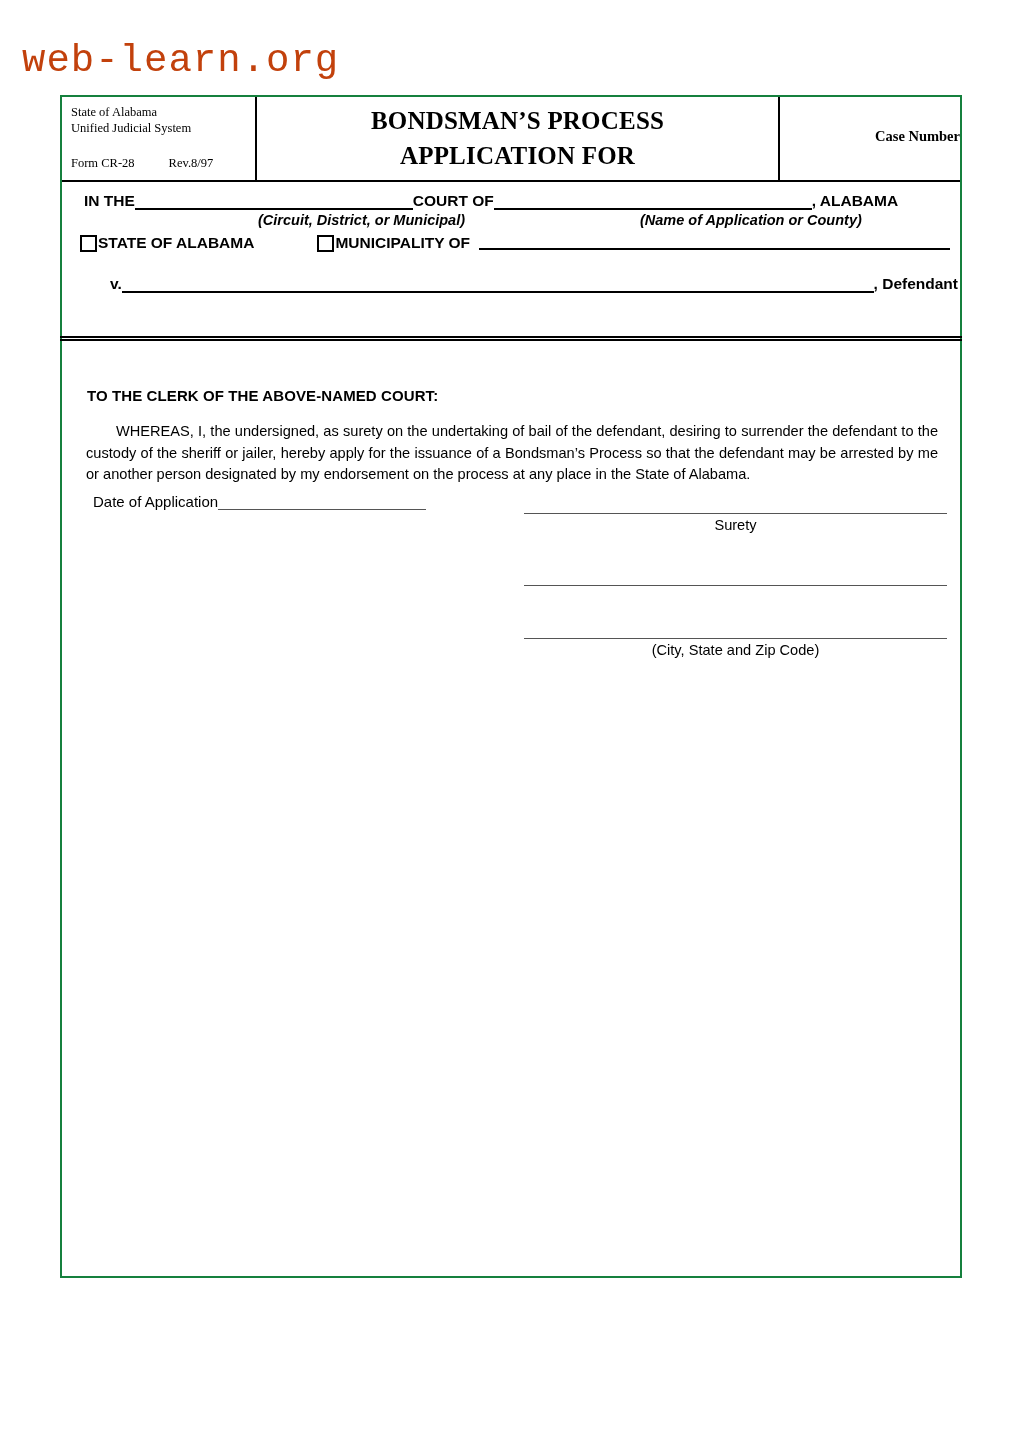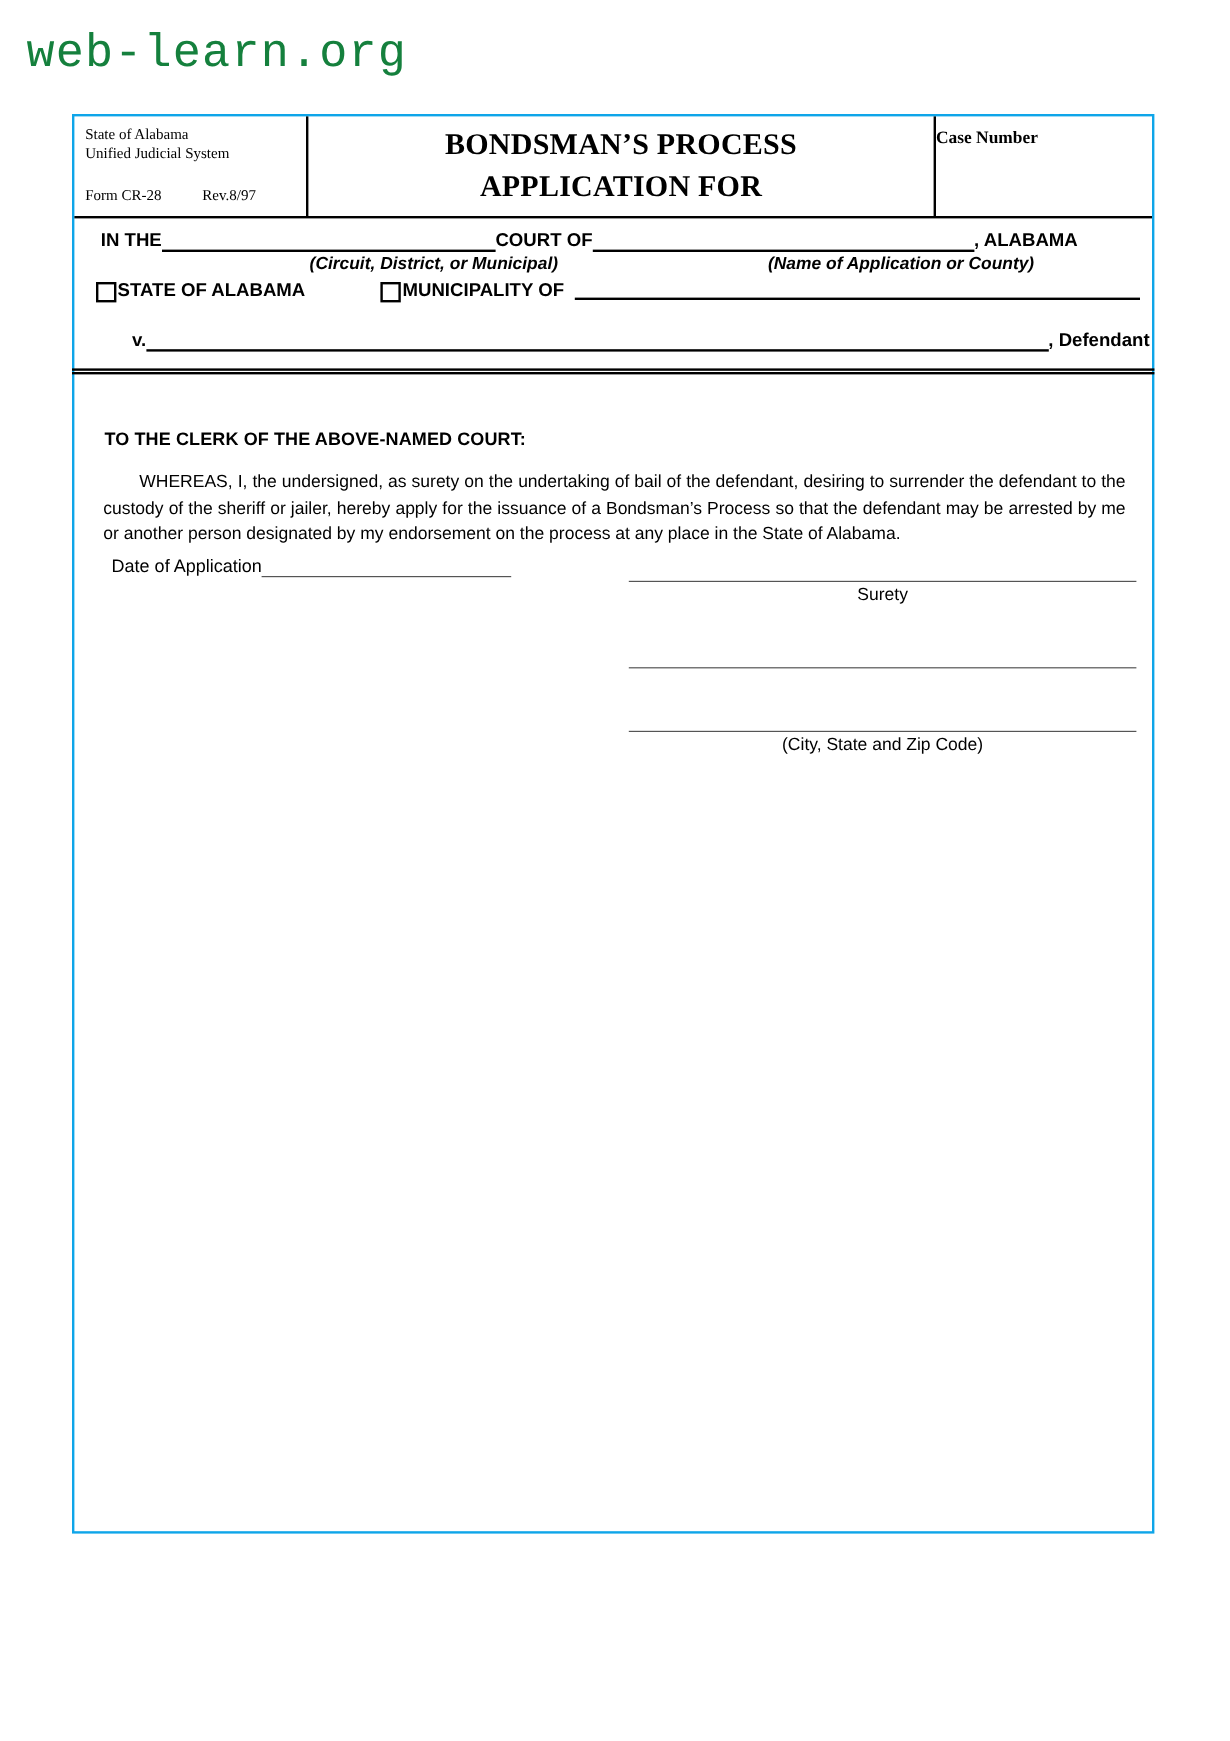--- a/index.html
+++ b/index.html
@@ -14,37 +14,37 @@
     position: relative;
     font-family: "Liberation Sans", sans-serif;
     color: #000000;
     overflow: hidden;
   }
 
   
   .watermark {
     position: absolute;
     left: 22px;
-    top: 26px;
+    top: 42px;
     font-family: "Liberation Mono", "DejaVu Sans Mono", monospace;
     font-size: 39px;
     letter-spacing: 1px;
-    color: #15803d;
+    color: #c2410c;
     white-space: nowrap;
     line-height: 1;
   }
 
   
   .form-frame {
     position: absolute;
     left: 60px;
     top: 95px;
     width: 902px;
     height: 1183px;
-    border: 2px solid #0ea5e9;
+    border: 2px solid #15803d;
     box-sizing: border-box;
     background: #fff;
   }
 
   
   .header-row {
     position: relative;
     height: 85px;
     border-bottom: 2px solid #000;
     box-sizing: border-box;
@@ -80,31 +80,31 @@
     justify-content: center;
     font-family: "Liberation Serif", "DejaVu Serif", serif;
     font-weight: bold;
     font-size: 25px;
     line-height: 1.38;
     letter-spacing: 0.2px;
   }
   .hdr-case {
     width: 180px;
     box-sizing: border-box;
-    padding-top: 10px;
-    text-align: left;
+    padding-top: 31px;
+    text-align: right;
     font-family: "Liberation Serif", "DejaVu Serif", serif;
     font-weight: bold;
     font-size: 14.5px;
   }
 
   
   .caption-block {
     position: relative;
-    height: 130px;
+    height: 159px;
     box-sizing: border-box;
     padding: 0;
   }
   .caption-rule {
     position: absolute;
     left: -2px;
     right: -2px;
     bottom: 0;
     height: 5px;
     border-top: 2px solid #000;

